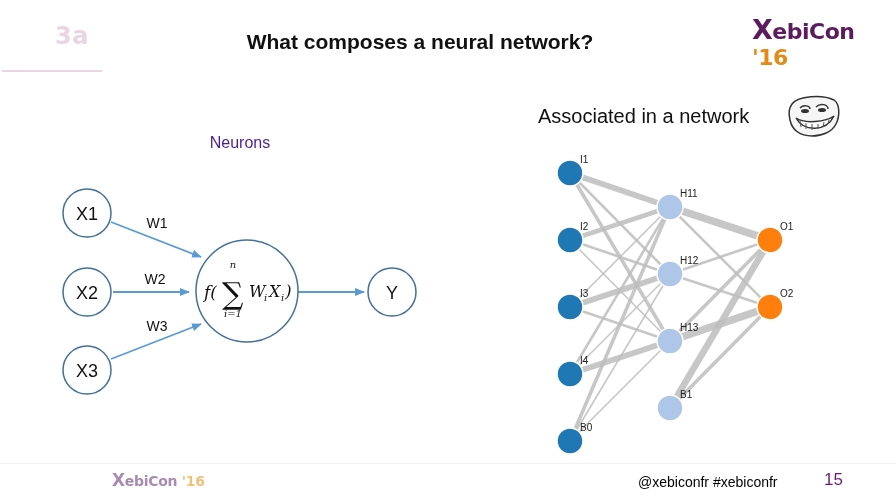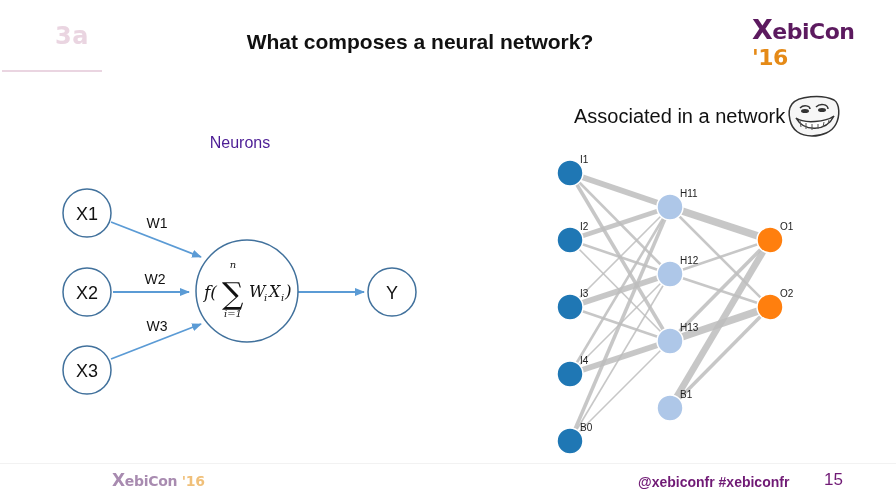--- a/index.html
+++ b/index.html
@@ -6,27 +6,27 @@
     body { width: 896px; height: 504px; background: #ffffff; position: relative; overflow: hidden; font-family: "Liberation Sans", sans-serif; }
     .abs { position: absolute; }
     .slide-num-tag { left: 0; top: 22px; width: 104px; text-align: center; font-family: "DejaVu Sans", sans-serif; font-weight: bold; font-size: 24px; color: #ead5e1; letter-spacing: 0.5px; padding-left: 20px; }
     .tag-underline { left: 2px; top: 70px; width: 100px; height: 2px; background: #ead5e1; }
     .title { left: 200px; top: 30px; width: 440px; text-align: center; font-family: "Liberation Sans", sans-serif; font-size: 21px; color: #111; font-weight: bold; }
     .logo { left: 752px; top: 14px; font-family: "DejaVu Sans", sans-serif; font-weight: bold; font-size: 22px; letter-spacing: -0.5px; }
     .logo .x { color: #5c1a5f; font-size: 27px; }
     .logo .rest { color: #5c1a5f; }
     .logo .year { color: #e58a17; }
     .neurons-label { left: 160px; top: 134px; width: 160px; text-align: center; font-size: 16px; color: #4c1d95; }
-    .assoc-label { left: 538px; top: 105px; font-size: 20px; color: #111; margin-left: 36px; }
+    .assoc-label { left: 538px; top: 105px; font-size: 20px; color: #111; }
     .footer-line { left: 0; top: 463px; width: 896px; height: 1px; background: #f2f2f2; }
     .footer-logo { left: 112px; top: 470px; font-family: "DejaVu Sans", sans-serif; font-weight: bold; font-size: 14px; letter-spacing: -0.3px; }
     .footer-logo .x { color: #a88bb0; font-size: 17px; }
     .footer-logo .rest { color: #a88bb0; }
     .footer-logo .year { color: #f0c07a; }
-    .handles { left: 638px; top: 474px; font-family: "Liberation Sans", sans-serif; font-weight: bold; font-size: 14px; color: #701a75; }
+    .handles { left: 638px; top: 474px; font-family: "Liberation Sans", sans-serif; font-weight: normal; font-size: 14px; color: #000000; }
     .page-num { left: 824px; top: 470px; font-family: "Liberation Sans", sans-serif; font-size: 17px; color: #701a75; }
     svg text { font-family: "Liberation Sans", sans-serif; }
     .serif { font-family: "DejaVu Serif", serif; }
   </style>
 </head>
 <body>
 
 <div class="abs slide-num-tag">3a</div>
 <div class="abs tag-underline"></div>
 <div class="abs title">What composes a neural network?</div>

